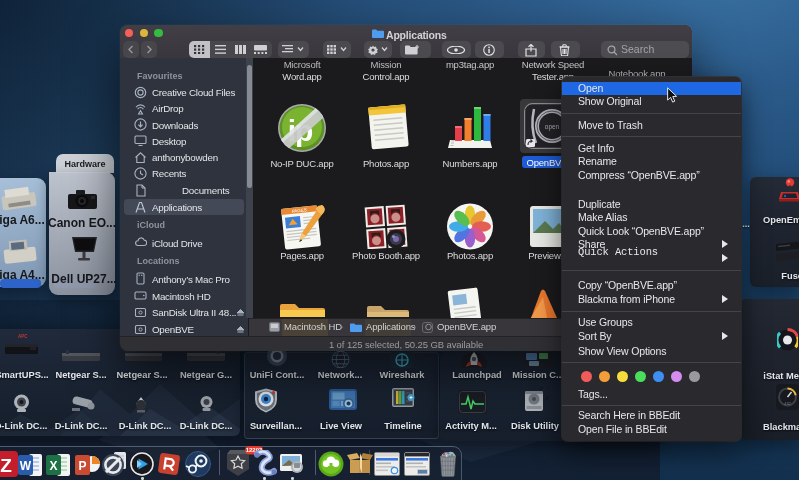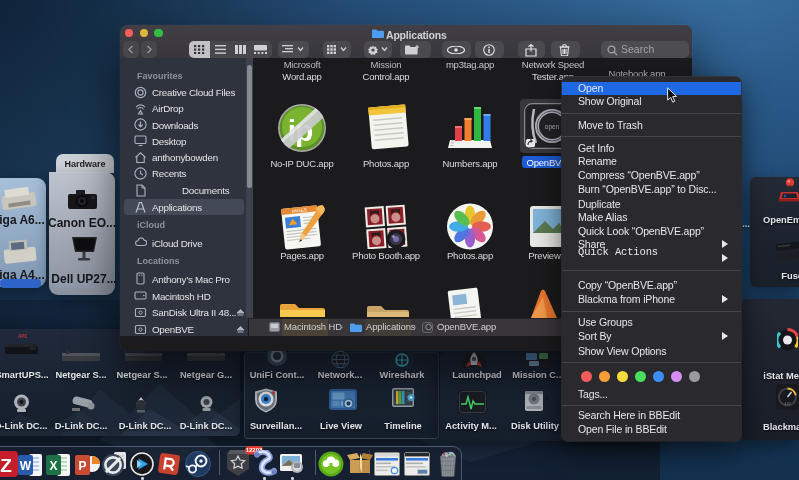--- a/index.html
+++ b/index.html
@@ -824,33 +824,33 @@
           <path d="M0,1.5 a1,1 0 0 1 1,-1 h3.2 l1.2,1.3 h5.6 a1,1 0 0 1 1,1 V8 a1,1 0 0 1 -1,1 H1 a1,1 0 0 1 -1,-1 Z" fill="#4e9cf0"></path>
         </svg>
     <div class="pbt" style="left:117px;">Applications</div>
     <div class="pbt" style="left:164px;color:#8a8a8e;">›</div>
     <svg class="abs" style="left:173px;top:3px;" width="11" height="11" viewBox="0 0 11 11">
           <rect x="0.5" y="0.5" width="10" height="10" rx="2.5" fill="#3a3a3e" stroke="#66666c"></rect>
           <circle cx="6.5" cy="5" r="2.8" fill="none" stroke="#8e8e96" stroke-width="1"></circle>
         </svg>
     <div class="pbt" style="left:188px;">OpenBVE.app</div>
   </div>
+  <div id="statusbar">1 of 125 selected, 50.25 GB available</div>
 </div>
 
 <div class="abs" id="menu">
   <div id="mhl"></div>
   <div class="mi" style="top:10.5px;">Open</div>
   <div class="mi" style="top:24px;">Show Original</div>
   <div class="msep" style="top:35.5px;"></div>
   <div class="mi" style="top:47.5px;">Move to Trash</div>
   <div class="msep" style="top:59px;"></div>
   <div class="mi" style="top:70.5px;">Get Info</div>
   <div class="mi" style="top:84.3px;">Rename</div>
   <div class="mi" style="top:98px;">Compress “OpenBVE.app”</div>
-  <div class="mi" style="top:112px;">Burn “OpenBVE.app” to Disc...</div>
   <div class="mi" style="top:126.5px;">Duplicate</div>
   <div class="mi" style="top:140px;">Make Alias</div>
   <div class="mi" style="top:153.7px;">Quick Look “OpenBVE.app”</div>
   <div class="mi" style="top:167.3px;">Share</div>
   <div class="marr" style="top:167.3px;"></div>
   <div class="mi" style="top:175px;font-family:Liberation Mono, monospace;">Quick Actions</div>
   <div class="marr" style="top:181.2px;"></div>
   <div class="msep" style="top:193px;"></div>
   <div class="mi" style="top:207.5px;">Copy “OpenBVE.app”</div>
   <div class="mi" style="top:221.8px;">Blackma from iPhone</div>

